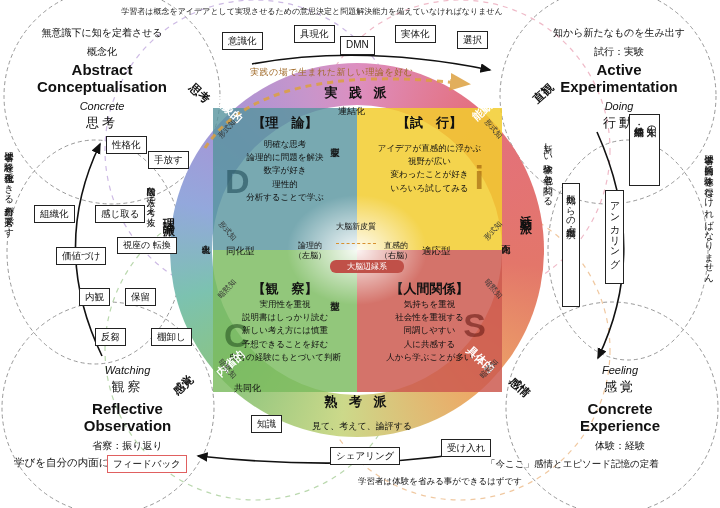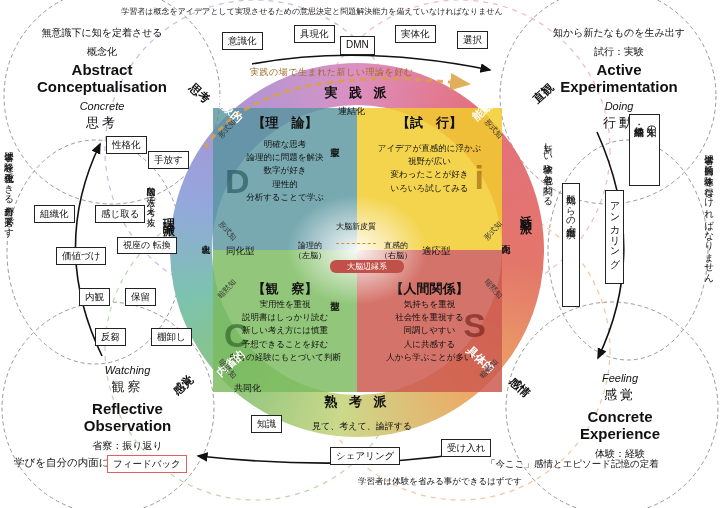--- a/index.html
+++ b/index.html
@@ -219,21 +219,21 @@
     <div class="c-jp">行動</div>
   </div>
   <div class="corner" style="left:55px;top:364px;width:145px">
     <div class="c-mode" style="margin-top:0">Watching</div>
     <div class="c-jp" style="margin-bottom:4px">観察</div>
     <div class="c-en">Reflective</div>
     <div class="c-en">Observation</div>
     <div class="c-kw" style="margin-top:4px">省察：振り返り</div>
   </div>
   <div class="corner" style="left:540px;top:364px;width:160px">
-    <div class="c-mode" style="margin-top:8px">Feeling</div>
+    <div class="c-mode" style="margin-top:0">Feeling</div>
     <div class="c-jp" style="margin-bottom:4px">感覚</div>
     <div class="c-en">Concrete</div>
     <div class="c-en">Experience</div>
     <div class="c-kw" style="margin-top:4px">体験：経験</div>
   </div>
 
   <div class="note" style="left:0;top:6px;width:624px;text-align:center;font-size:8px;color:#222">学習者は概念をアイデアとして実現させるための意思決定と問題解決能力を備えていなければなりません</div>
   <div class="note vert" style="left:2px;top:145px;height:235px;font-size:9.5px">学習者は経験を概念化できる分析力が必要です</div>
   <div class="note vert" style="left:702px;top:148px;height:235px;font-size:9.5px">学習者は自発的に体験を得なければなりません</div>
   <div class="note" style="left:300px;top:476px;width:280px;text-align:center;font-size:8.5px">学習者は体験を省みる事ができるはずです</div>

